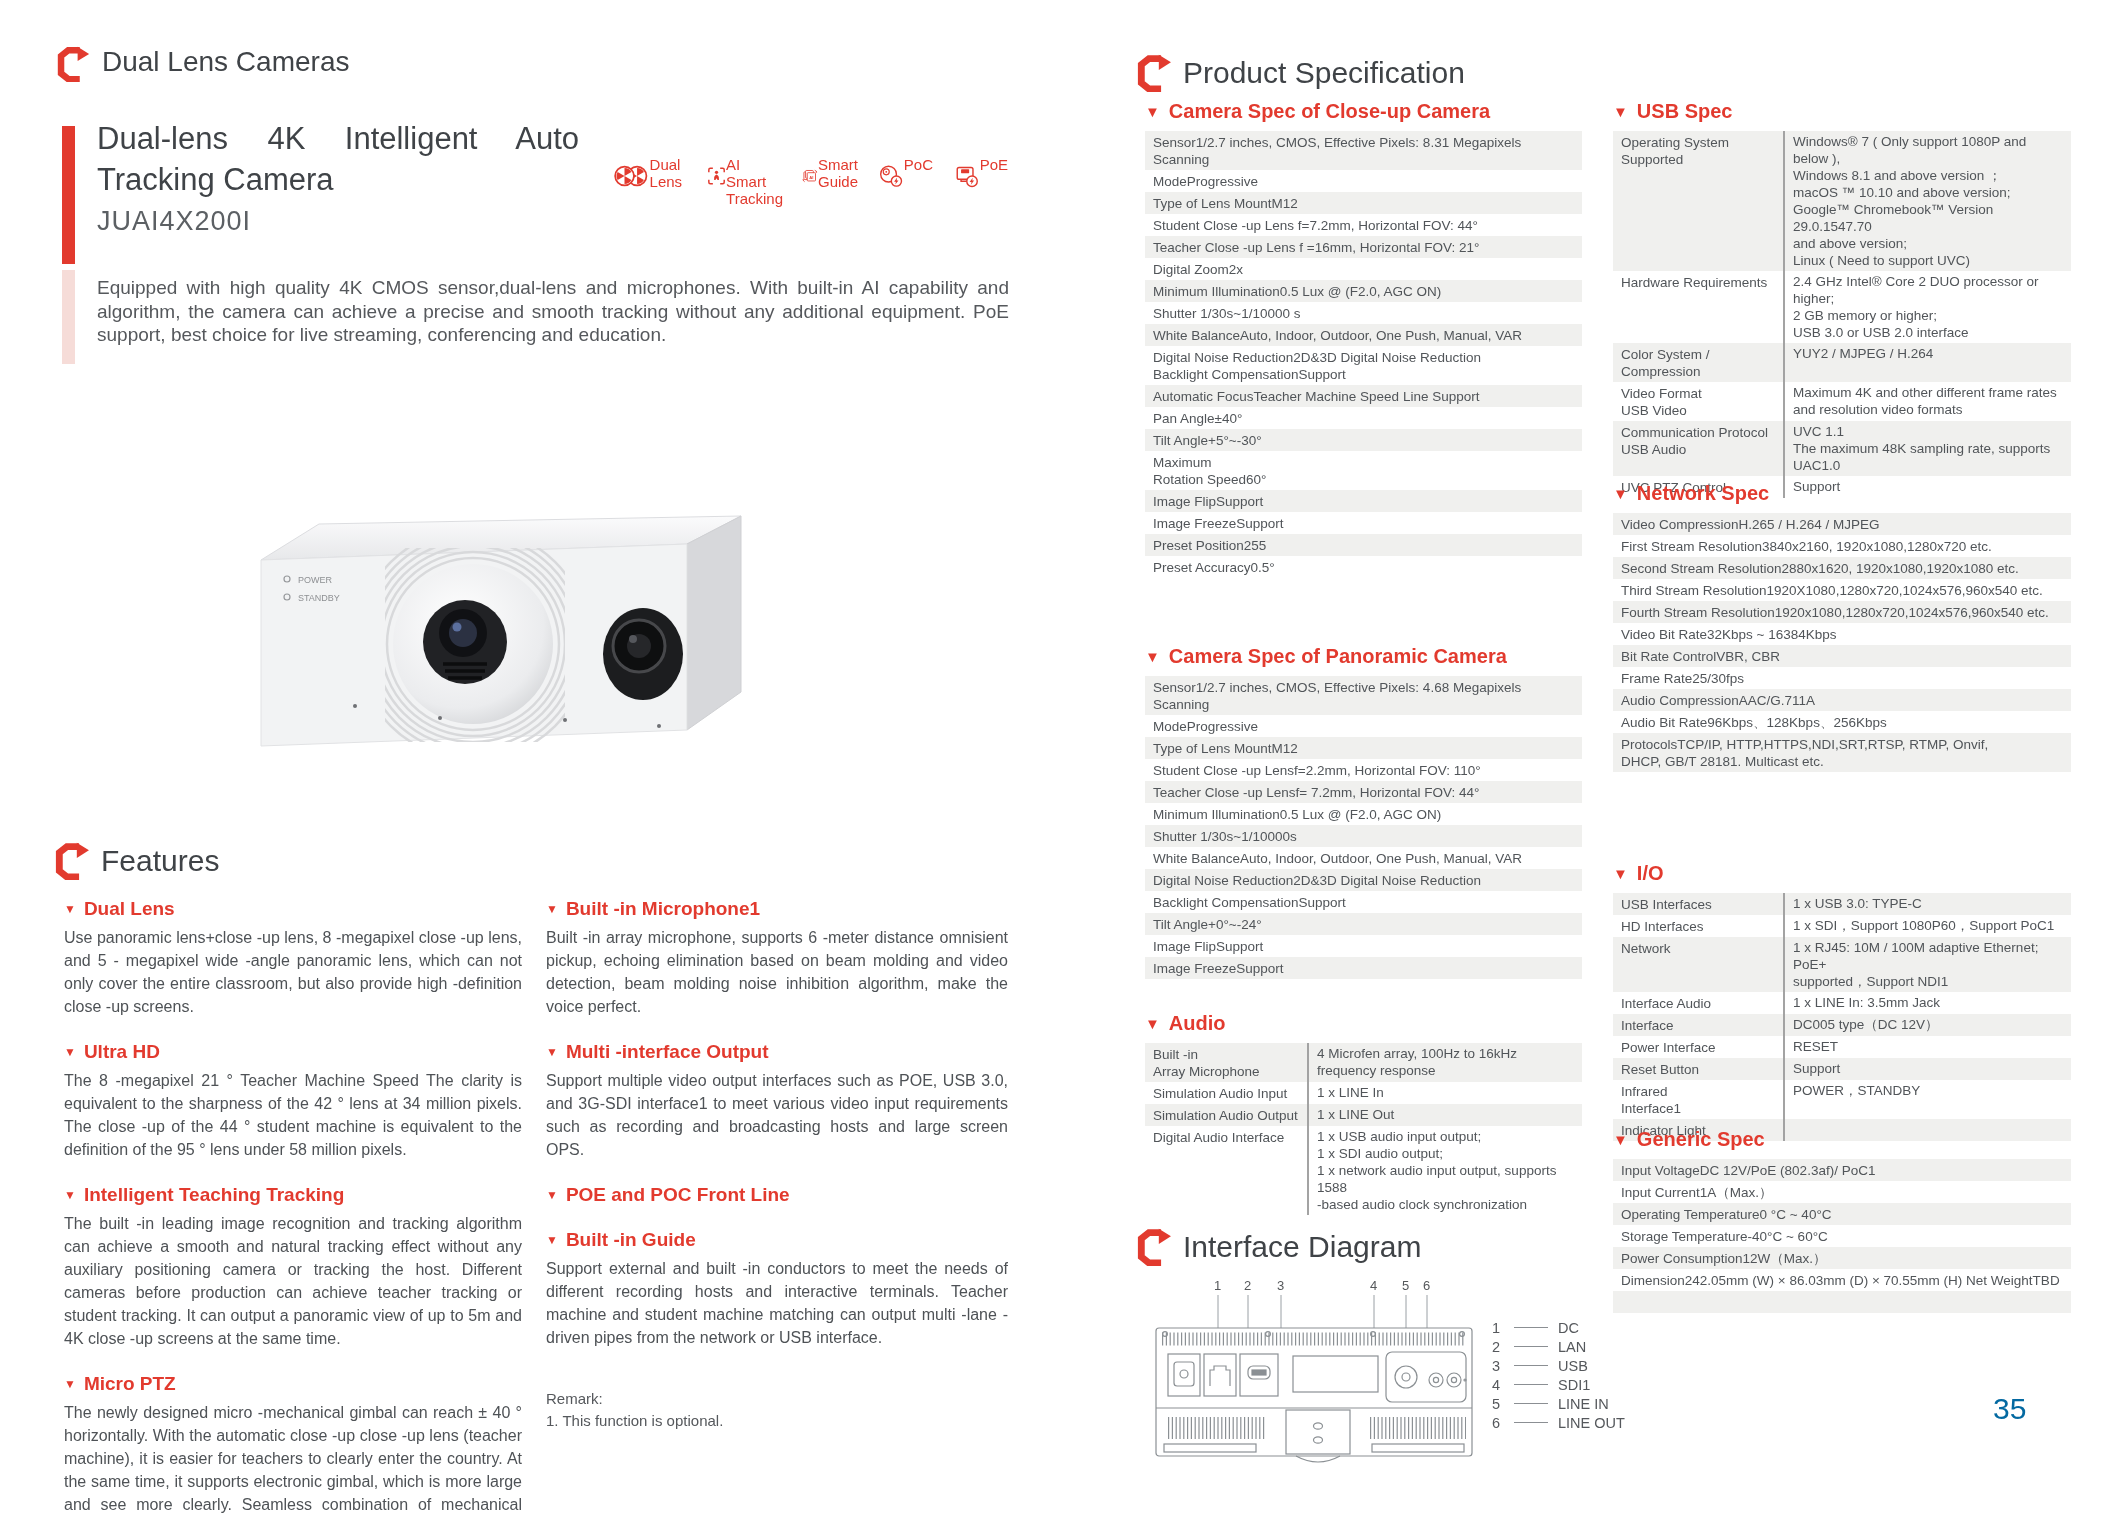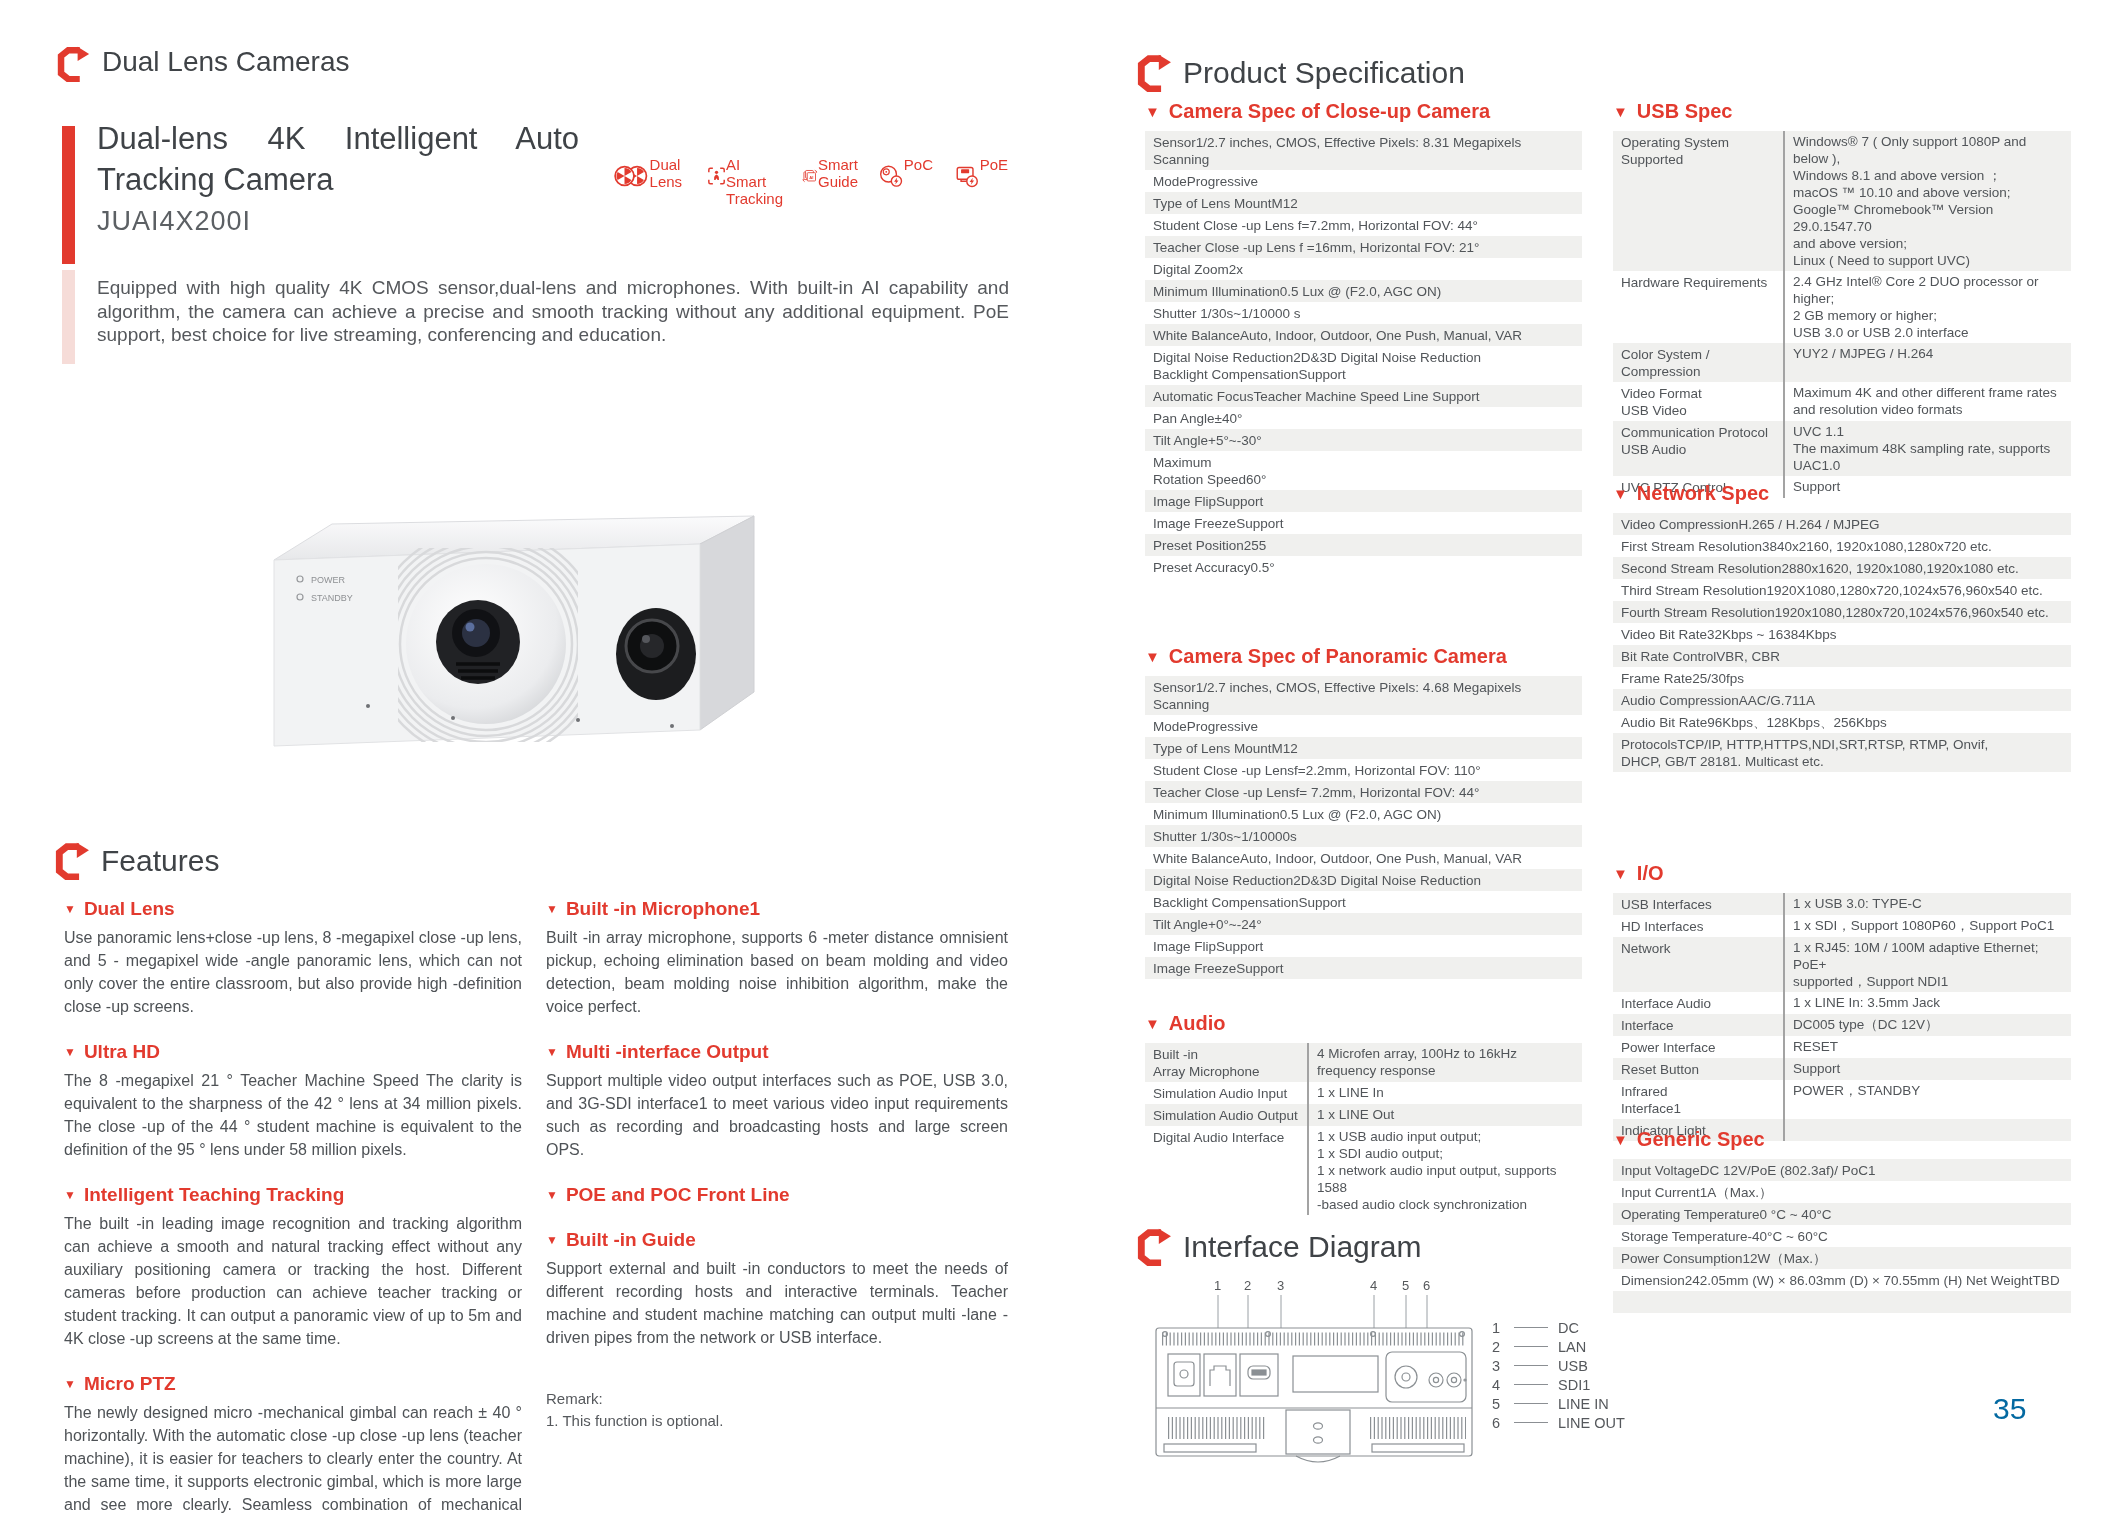--- a/index.html
+++ b/index.html
@@ -20,21 +20,21 @@
   .badges{position:absolute;left:612px;top:150px;width:396px;display:flex;justify-content:space-between}
   .badge{display:flex;flex-direction:row;align-items:flex-start;width:76px}
   .badge svg{height:52px}
   .badge-label{margin-top:6px;font-size:15px;line-height:17px;color:#e23a2e}
   .badge.narrow{width:56px}
 
   .pinkbar{position:absolute;left:62px;top:270px;width:13px;height:94px;background:#f6dcd8}
   .desc{position:absolute;left:97px;top:276px;width:912px;font-size:19px;line-height:23.5px;
         color:#55585c;text-align:justify}
 
-  .camera{position:absolute;left:248px;top:478px}
+  .camera{position:absolute;left:235px;top:478px}
 
   .big-header{display:flex;align-items:center;gap:9px}
   .big-title{font-size:30px;color:#3f4347}
   .features-header{position:absolute;left:54px;top:842px}
   .spec-header{position:absolute;left:1136px;top:54px}
   .diagram-header{position:absolute;left:1136px;top:1228px}
 
   .fcol{position:absolute;top:898px}
   .fcol1{left:64px;width:458px}
   .fcol2{left:546px;width:462px}

